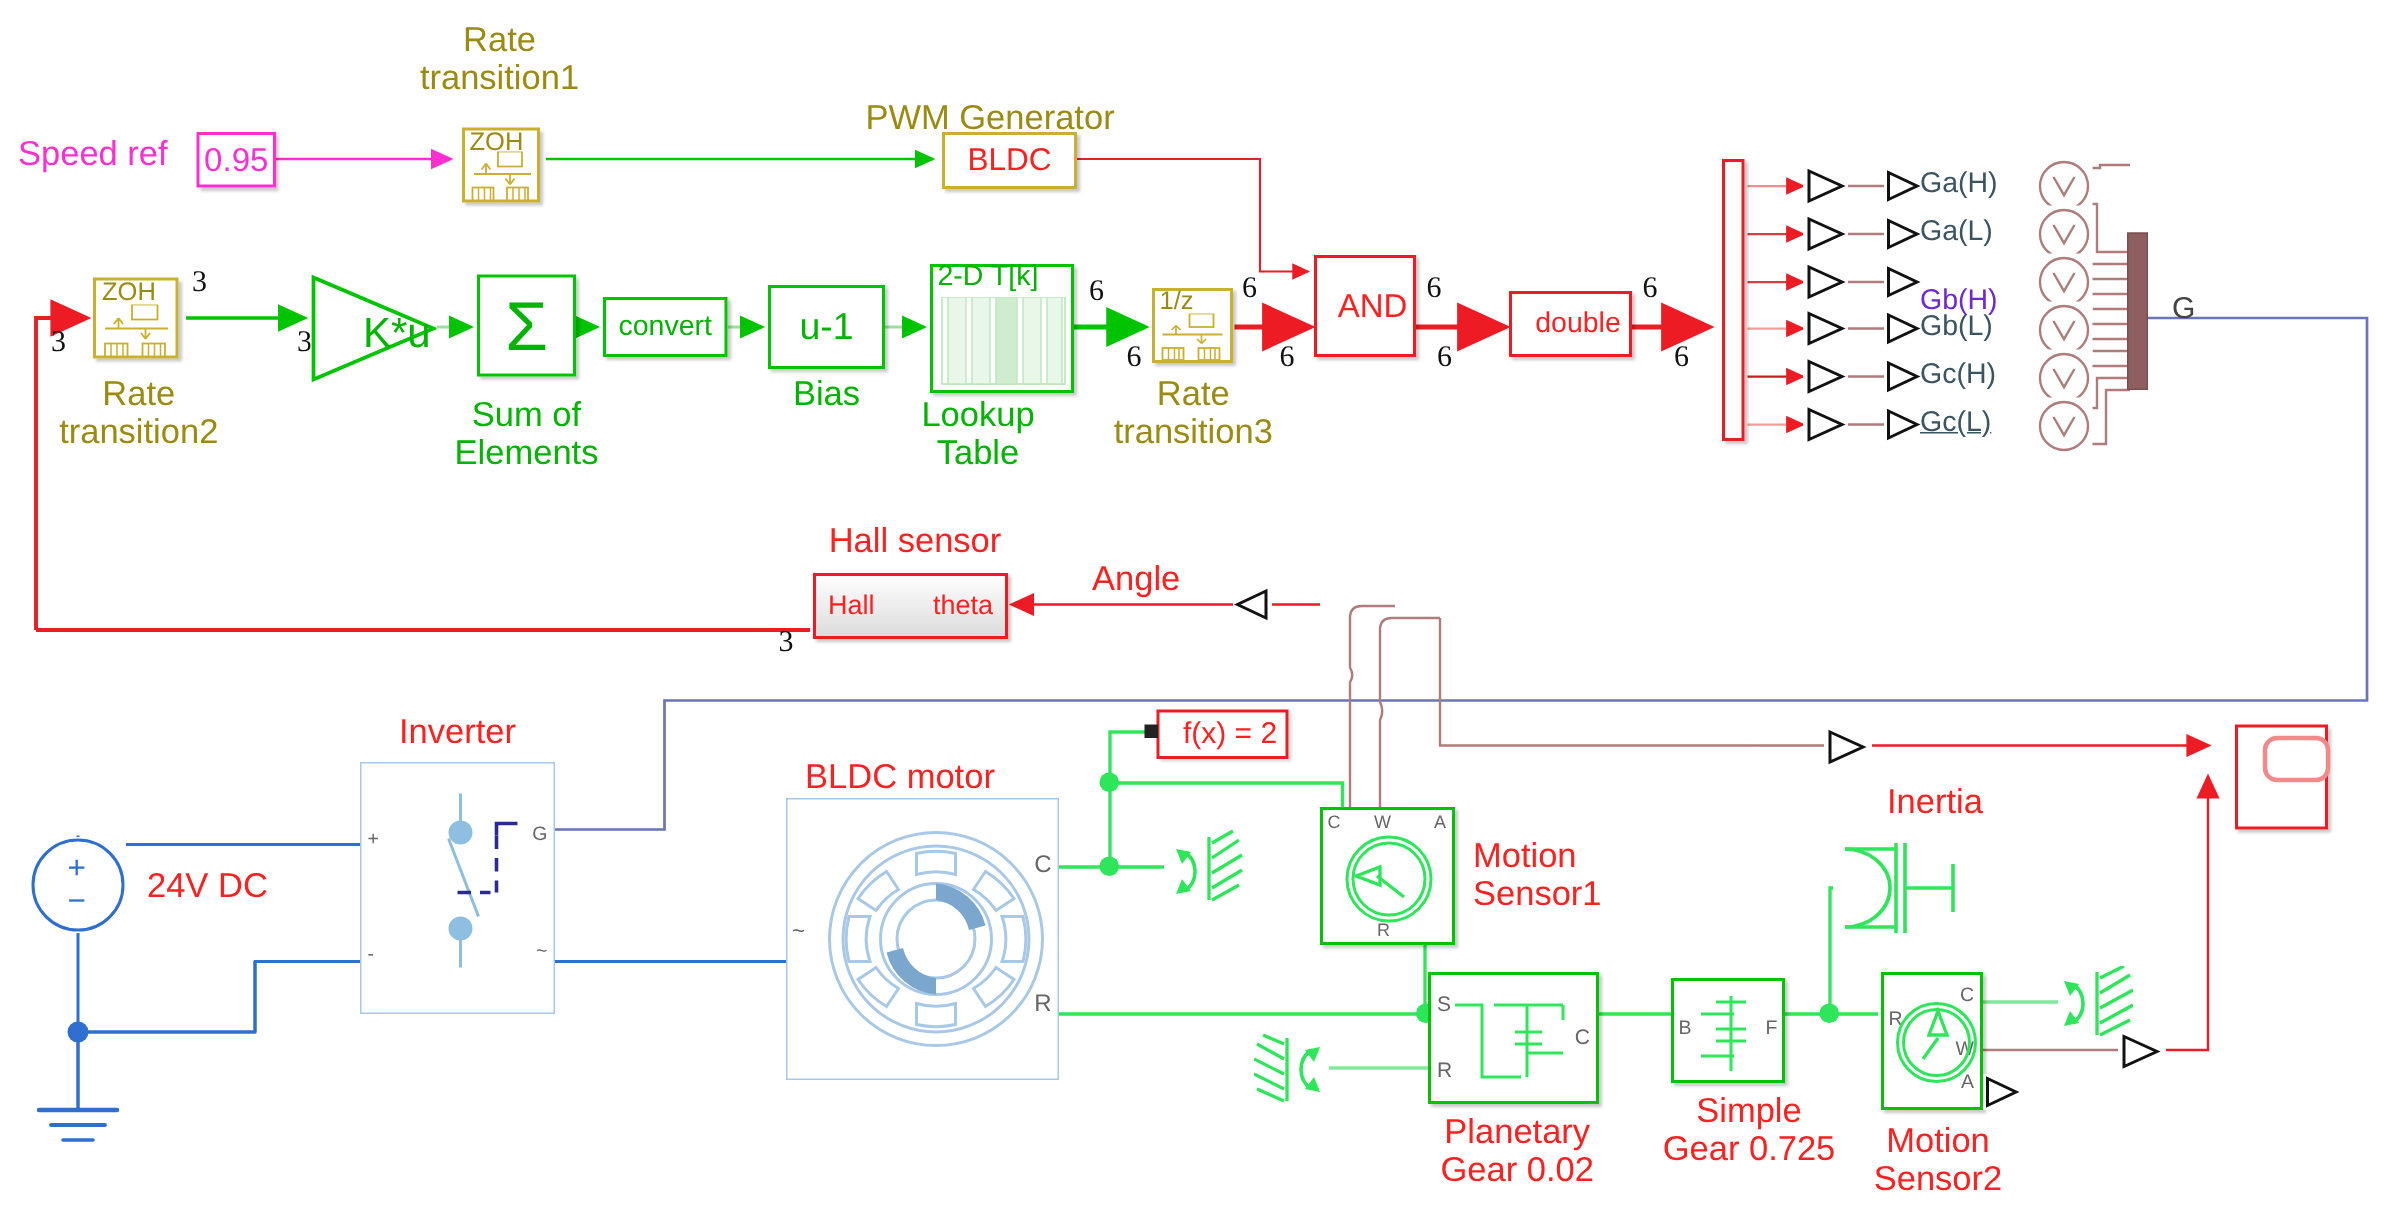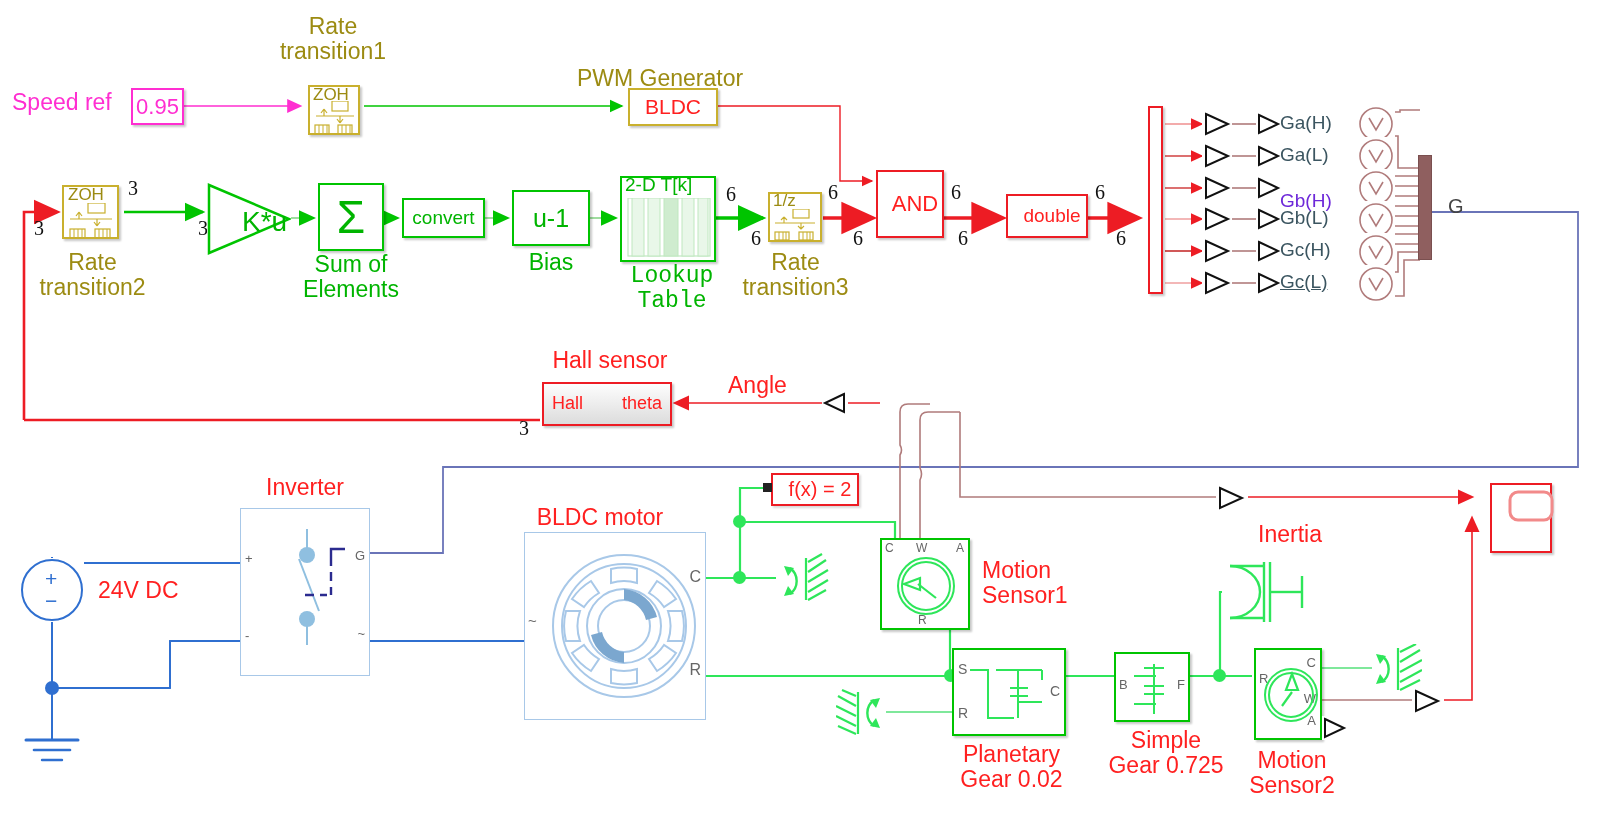--- a/index.html
+++ b/index.html
@@ -391,21 +391,21 @@
   <div class="blk" style="left:207px;top:183px;width:84px;height:72px;border:none;">
     <svg width="84" height="72">
       <path d="M2,2 L82,36 L2,70 Z" fill="#fff" stroke="#00c400" stroke-width="2.5"></path>
     </svg>
     <div class="lbl txt-green" style="left:8px;top:24px;font-size:28px;margin-left:27px;">K*u</div>
   </div>
 
   <div class="blk b-green" style="left:318px;top:183px;width:66px;height:68px;">
     <div class="center-text txt-green" style="font-size:46px;line-height:1;">Σ</div>
   </div>
-  <div class="lbl blocklabel txt-green ctr" style="left:276px;top:252px;width:150px;">Sum of
+  <div class="lbl blocklabel txt-green ctr" style="left:276px;top:264px;width:150px;">Sum of
 Elements</div>
 
   <div class="blk b-green" style="left:402px;top:198px;width:83px;height:40px;">
     <div class="center-text txt-green" style="font-size:19px;">convert</div>
   </div>
 
   <div class="blk b-green" style="left:512px;top:190px;width:78px;height:56px;">
     <div class="center-text txt-green" style="font-size:25px;">u-1</div>
   </div>
   <div class="lbl blocklabel txt-green ctr" style="left:512px;top:250px;width:78px;">Bias</div>
@@ -414,21 +414,21 @@
     <div class="lbl txt-green" style="left:3px;top:-3px;font-size:19px;">2-D T[k]</div>
     <svg width="92" height="62" style="position:absolute;left:2px;top:20px;">
       <rect x="4" y="0" width="82" height="58" fill="none" stroke="#bfe8bf" stroke-width="1.2"></rect>
       <rect x="8" y="0" width="12" height="58" fill="#e9f7e9" stroke="#bfe8bf" stroke-width="1"></rect>
       <rect x="24" y="0" width="12" height="58" fill="#e9f7e9" stroke="#bfe8bf" stroke-width="1"></rect>
       <rect x="40" y="0" width="14" height="58" fill="#cfeccf" stroke="#bfe8bf" stroke-width="1"></rect>
       <rect x="58" y="0" width="12" height="58" fill="#e9f7e9" stroke="#bfe8bf" stroke-width="1"></rect>
       <rect x="74" y="0" width="10" height="58" fill="#e9f7e9" stroke="#bfe8bf" stroke-width="1"></rect>
     </svg>
   </div>
-  <div class="lbl blocklabel txt-green ctr" style="left:614px;top:264px;width:116px;font-family:Liberation Mono, monospace;">Lookup
+  <div class="lbl blocklabel txt-green ctr" style="left:594px;top:264px;width:116px;">Lookup
 Table</div>
   <div class="lbl widthlbl" style="left:726px;top:184px;">6</div>
   <div class="lbl widthlbl" style="left:751px;top:228px;">6</div>
 
   <div class="blk b-yellow" style="left:768px;top:192px;width:54px;height:50px;">
     <div class="lbl txt-yellow" style="left:3px;top:-2px;font-size:17px;">1/z</div>
     <svg width="50" height="44" style="position:absolute;left:0;top:15px;">
       <rect x="23" y="0" width="16" height="9" fill="none" stroke="#c9b02e" stroke-width="1.2"></rect>
       <path d="M5,14 L45,14" stroke="#c9b02e" stroke-width="1.2"></path>
       <path d="M14,14 L14,8 M14,8 L11,11 M14,8 L17,11" stroke="#c9b02e" stroke-width="1.1" fill="none"></path>

